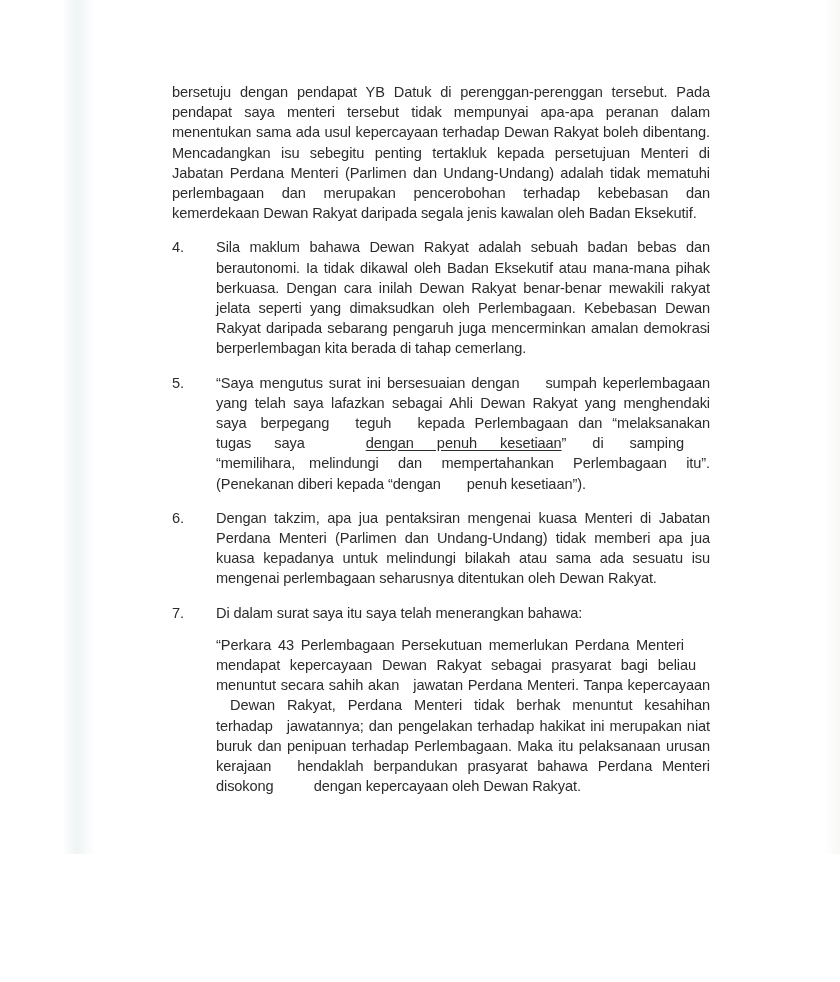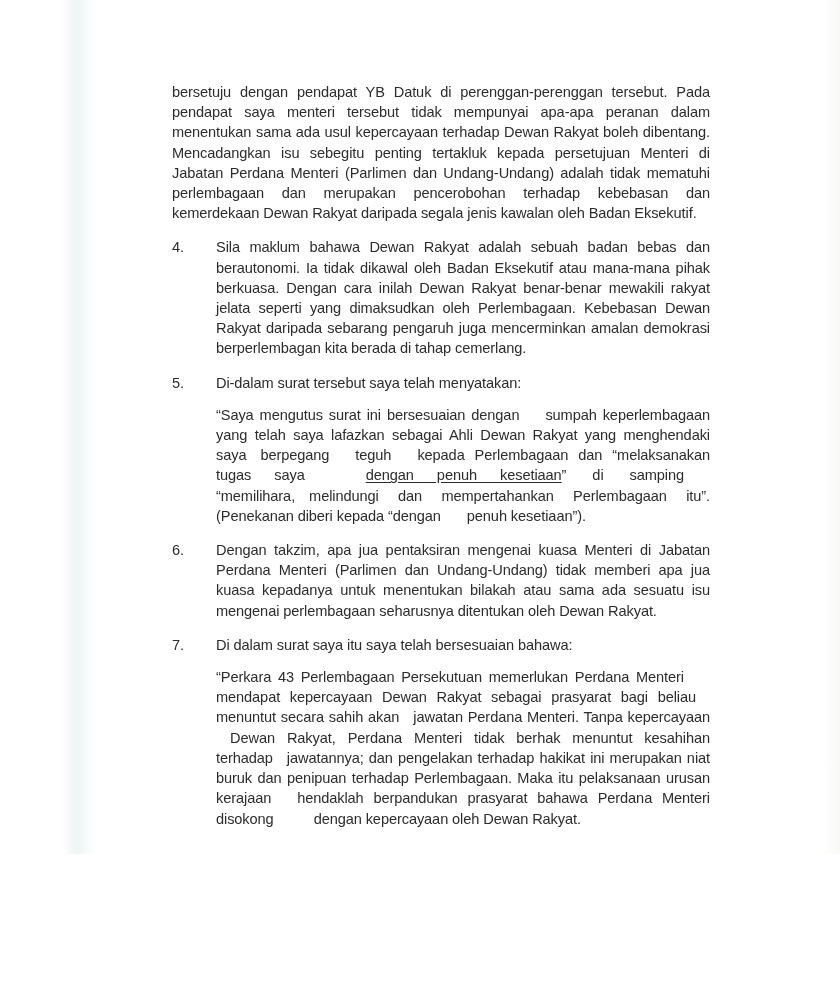--- a/index.html
+++ b/index.html
@@ -118,33 +118,33 @@
 
     <p class="para">
       <span>bersetuju dengan pendapat YB Datuk di perenggan-perenggan tersebut. Pada pendapat saya menteri tersebut tidak mempunyai apa-apa peranan dalam menentukan sama ada usul kepercayaan terhadap Dewan Rakyat boleh dibentang. Mencadangkan isu sebegitu penting tertakluk kepada persetujuan Menteri di Jabatan Perdana Menteri (Parlimen dan Undang-Undang) adalah tidak mematuhi perlembagaan dan merupakan pencerobohan terhadap kebebasan dan kemerdekaan Dewan Rakyat daripada segala jenis kawalan oleh Badan Eksekutif.</span>
     </p>
 
     <p class="para numbered">
       <span class="num">4.</span><span>Sila maklum bahawa Dewan Rakyat adalah sebuah badan bebas dan berautonomi.  Ia tidak dikawal oleh Badan Eksekutif atau mana-mana pihak berkuasa.  Dengan cara inilah Dewan Rakyat benar-benar mewakili rakyat jelata seperti yang dimaksudkan oleh Perlembagaan. Kebebasan Dewan Rakyat daripada sebarang pengaruh juga mencerminkan amalan demokrasi berperlembagan kita berada di tahap cemerlang.</span>
     </p>
 
     <p class="para numbered tight">
-      <span class="num">5.</span><span>Di-dalam surat tersebut saya telah menyatakan:</span>
+      <span class="num">5.</span>
     </p>
 
     <p class="para quote">
       <span>“Saya mengutus surat ini bersesuaian dengan</span><span class="gap-m"></span><span>sumpah keperlembagaan yang telah saya lafazkan sebagai Ahli Dewan Rakyat yang menghendaki saya</span><span class="gap-s"></span><span>berpegang</span><span class="gap-m"></span><span>teguh</span><span class="gap-m"></span><span>kepada Perlembagaan dan “melaksanakan tugas saya</span><span class="gap-l"></span><span class="u">dengan penuh kesetiaan</span><span>”</span><span class="gap-m"></span><span>di</span><span class="gap-m"></span><span>samping</span><span class="gap-m"></span><span>“memilihara,</span><span class="gap-s"></span><span>melindungi dan mempertahankan Perlembagaan itu”. (Penekanan diberi kepada “dengan</span><span class="gap-m"></span><span>penuh kesetiaan”).</span>
     </p>
 
     <p class="para numbered">
-      <span class="num">6.</span><span>Dengan takzim, apa jua pentaksiran mengenai kuasa Menteri di Jabatan Perdana Menteri (Parlimen dan Undang-Undang) tidak memberi apa jua kuasa kepadanya untuk menentukan bilakah atau sama ada sesuatu isu mengenai perlembagaan seharusnya ditentukan oleh Dewan Rakyat.</span>
+      <span class="num">6.</span><span>Dengan takzim, apa jua pentaksiran mengenai kuasa Menteri di Jabatan Perdana Menteri (Parlimen dan Undang-Undang) tidak memberi apa jua kuasa kepadanya untuk melindungi bilakah atau sama ada sesuatu isu mengenai perlembagaan seharusnya ditentukan oleh Dewan Rakyat.</span>
     </p>
 
     <p class="para numbered tight">
-      <span class="num">7.</span><span>Di dalam surat saya itu saya telah bersesuaian bahawa:</span>
+      <span class="num">7.</span><span>Di dalam surat saya itu saya telah menerangkan bahawa:</span>
     </p>
 
     <p class="para quote">
       <span>“Perkara 43 Perlembagaan Persekutuan memerlukan Perdana Menteri</span><span class="gap-m"></span><span>mendapat kepercayaan Dewan Rakyat sebagai prasyarat bagi beliau</span><span class="gap-s"></span><span>menuntut secara sahih akan</span><span class="gap-s"></span><span>jawatan Perdana Menteri. Tanpa kepercayaan</span><span class="gap-s"></span><span>Dewan Rakyat, Perdana Menteri tidak berhak menuntut kesahihan terhadap</span><span class="gap-s"></span><span>jawatannya; dan pengelakan terhadap hakikat ini merupakan niat buruk dan penipuan terhadap Perlembagaan. Maka itu pelaksanaan urusan kerajaan</span><span class="gap-m"></span><span>hendaklah berpandukan prasyarat bahawa Perdana Menteri disokong</span><span class="gap-l"></span><span>dengan kepercayaan oleh Dewan Rakyat.</span>
     </p>
 
   </div>
 
   <div class="page-number">2</div>
 

